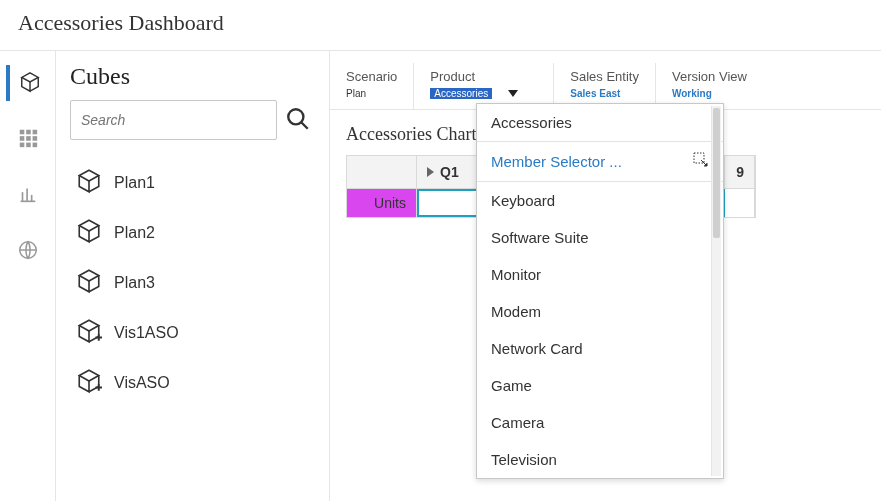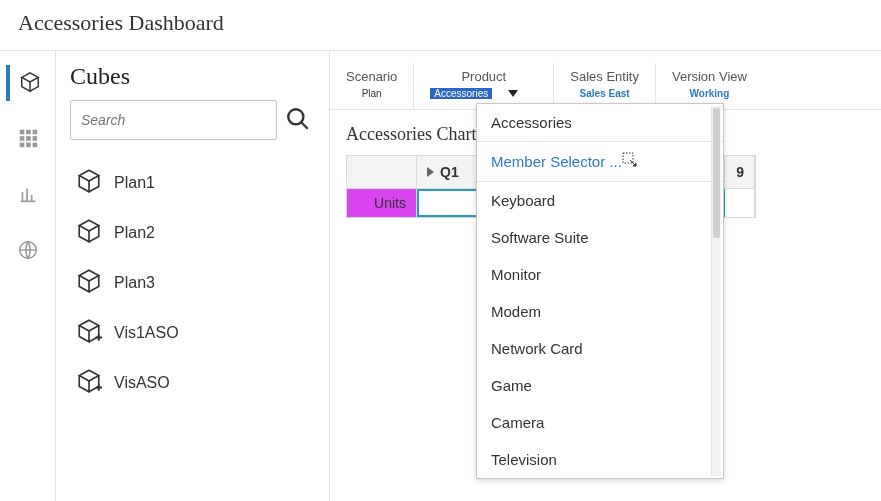--- a/index.html
+++ b/index.html
@@ -18,21 +18,21 @@
 .sidebar-title { font-family: Georgia, "Times New Roman", serif; font-size: 24px; color: #222; margin-bottom: 10px; }
 .search-row { display: flex; align-items: center; gap: 4px; margin-bottom: 18px; }
 .search-box { flex: 1; height: 40px; border: 1px solid #c7c7c7; border-radius: 2px; padding: 0 10px; font-size: 14px; font-style: italic; color: #888; }
 .search-btn { width: 34px; height: 34px; display: flex; align-items: center; justify-content: center; cursor: pointer; }
 .search-btn svg { width: 26px; height: 26px; stroke:#333; }
 .cube-item { display: flex; align-items: center; gap: 12px; padding: 10px 6px; cursor: pointer; font-size: 16px; color: #333; }
 .cube-item svg { width: 26px; height: 26px; }
 
 .content { flex: 1; position: relative; padding: 12px 0 0 0; }
 .pov { display: flex; border-bottom: 1px solid #e5e5e5; }
-.pov-cell { border-right: 1px solid #e5e5e5; padding: 6px 16px 10px 16px; min-width: 80px; text-align: center; }
+.pov-cell { border-right: 1px solid #e5e5e5; padding: 6px 16px 10px 16px; min-width: 80px; }
 .pov-cell:last-child { border-right: none; }
 .pov-label { font-size: 13px; color: #555; margin-bottom: 4px; }
 .pov-value { font-size: 10px; color: #333; }
 .pov-value.link { color: #2a7bc4; font-weight: 600; cursor: pointer; }
 .pov-value.selected { background: #2a66c4; color: #fff; padding: 0 4px; display: inline-block; }
 .pov-prod { display: flex; align-items: center; gap: 10px; }
 .caret { width: 0; height: 0; border-left: 5px solid transparent; border-right: 5px solid transparent; border-top: 7px solid #222; display: inline-block; margin-left: 6px; cursor:pointer; }
 
 .chart-title { font-family: Georgia, "Times New Roman", serif; font-size: 18px; color: #333; padding: 14px 0 10px 16px; }
 
@@ -41,21 +41,21 @@
 .grid-th { flex:1; border-right:1px solid #d9d9d9; border-bottom:1px solid #d9d9d9; padding: 8px 10px; display:flex; align-items:center; gap:6px; font-weight:600; background:#f3f3f3; }
 .grid-th:first-child { flex:0 0 70px; }
 .grid-td { flex:1; border-right:1px solid #d9d9d9; padding: 6px 10px; text-align:right; background:#fff; }
 .grid-td.first { flex:0 0 70px; background:#d946ef; border-bottom:none; }
 .grid-td.active { outline: 2px solid #219fbf; outline-offset:-2px; }
 .expand { width:0;height:0;border-top:5px solid transparent;border-bottom:5px solid transparent;border-left:7px solid #666; }
 
 .dropdown { position: absolute; top: 52px; left: 146px; width: 248px; background: #fff; border: 1px solid #c7c7c7; box-shadow: 0 2px 6px rgba(0,0,0,0.15); }
 .dd-scroll { max-height: 410px; overflow-y: auto; }
 .dd-item { padding: 10px 14px; font-size: 15px; color: #333; cursor: pointer; }
-.dd-sep { border-top: 1px solid #e3e3e3; border-bottom: 1px solid #e3e3e3; display:flex; justify-content:flex-start; align-items:center; }
+.dd-sep { border-top: 1px solid #e3e3e3; border-bottom: 1px solid #e3e3e3; display:flex; justify-content:space-between; align-items:center; }
 .dd-sep span:first-child { color: #2a7bc4; }
 .sel-icon svg { width:16px; height:16px; }
 
 .scrolltrack { position:absolute; right:2px; top:2px; bottom:2px; width:10px; background:#f2f2f2; border-left:1px solid #e5e5e5; }
 .scrollthumb { position:absolute; left:1px; right:1px; top:2px; height:130px; background:#cfcfcf; border-radius:2px; }
 </style>
 </head>
 <body>
 
 <div class="header">Accessories Dashboard</div>

